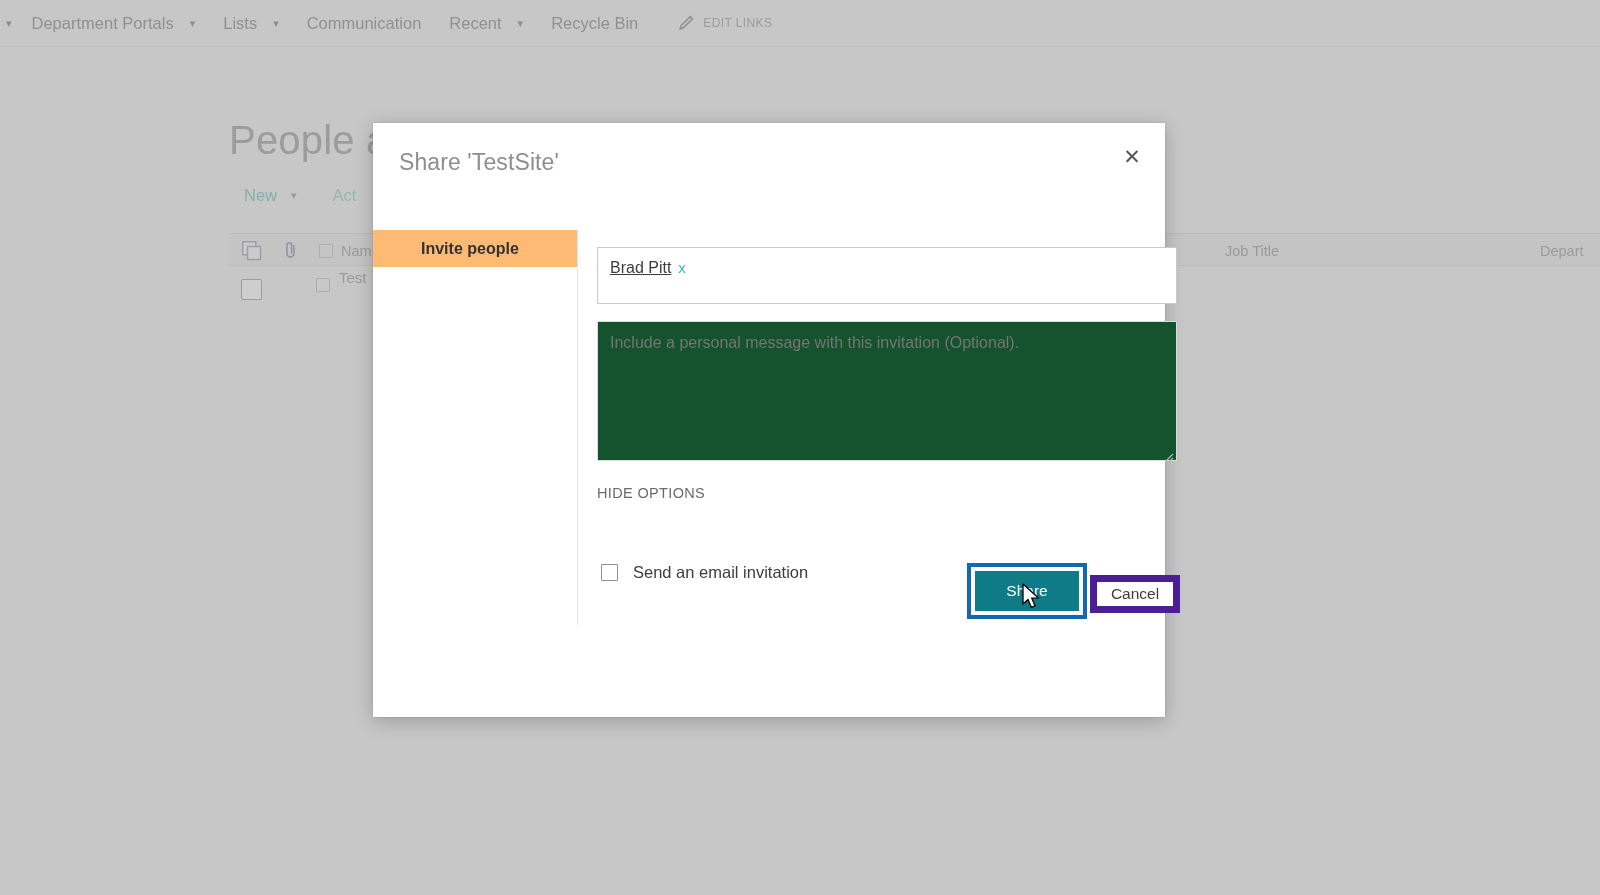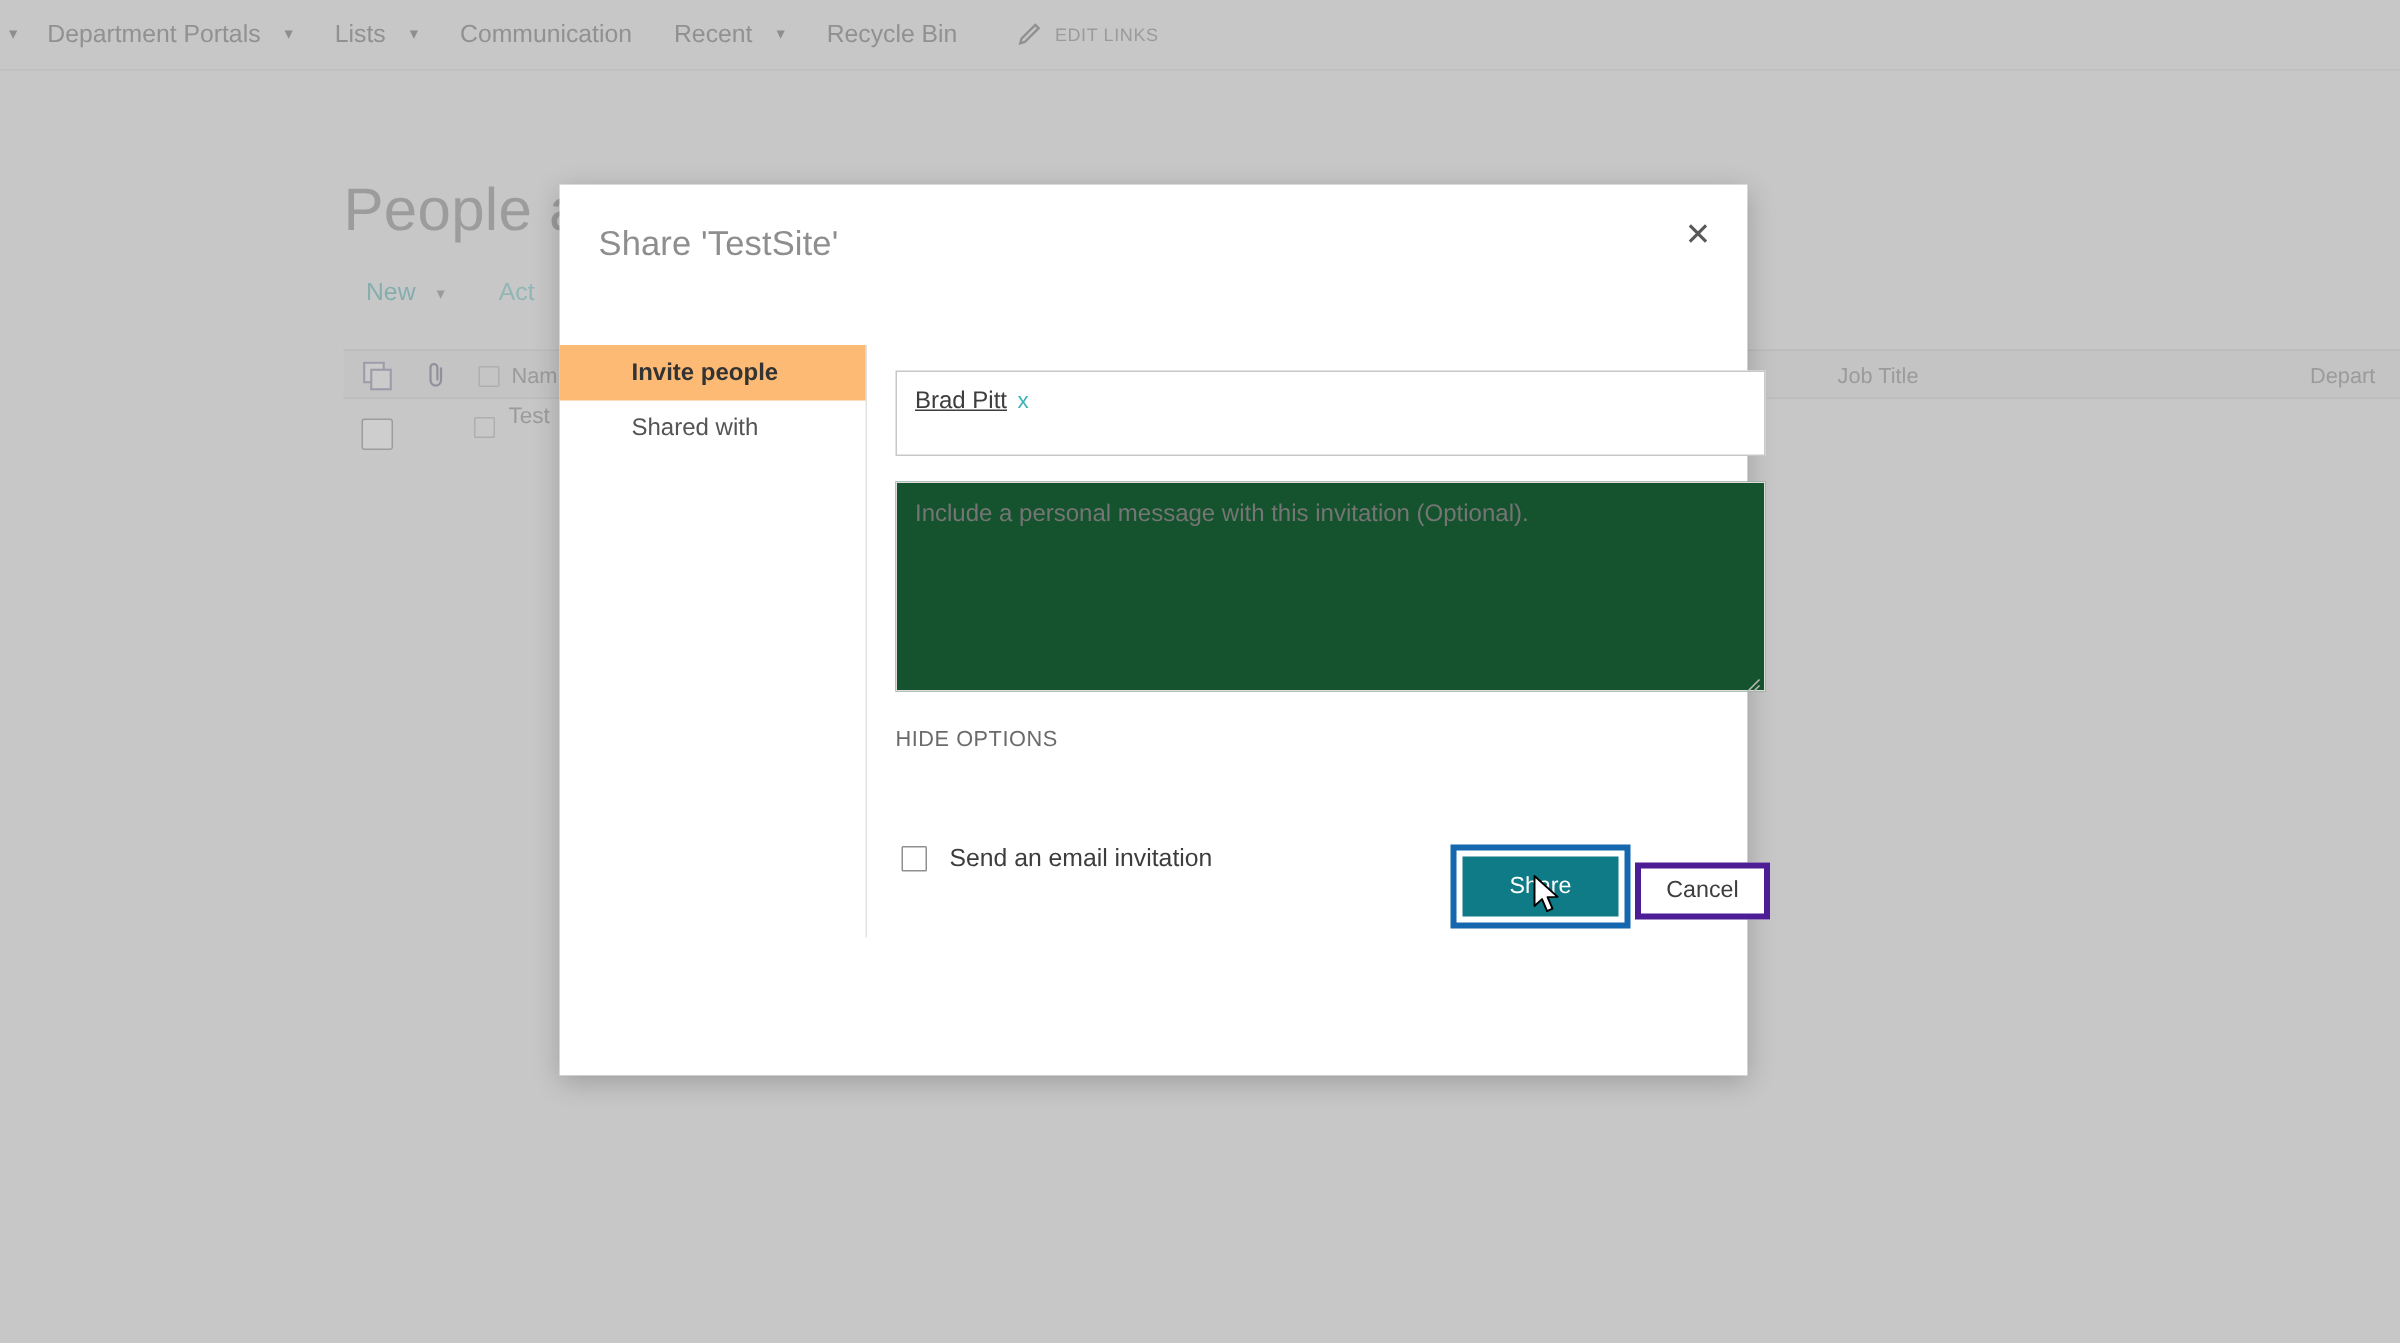--- a/index.html
+++ b/index.html
@@ -203,21 +203,21 @@
     width: 104px; height: 40px;
     background: #0f7b86;
     color: #ffffff; font-size: 15.5px;
     border: none; cursor: pointer;
     font-family: "Liberation Sans", sans-serif;
     display: flex; align-items: center; justify-content: center;
   }
   #cancel-btn {
     position: absolute; left: 717px; top: 452px;
     width: 90px; height: 38px;
-    background: #ffffff; border: 4px solid #4c1d95;
+    background: #ffffff; border: 7px solid #4c1d95;
     color: #3d3d3d; font-size: 15.5px; cursor: pointer;
     font-family: "Liberation Sans", sans-serif;
     display: flex; align-items: center; justify-content: center;
   }
 
   
   #cursor {
     position: absolute; left: 1022px; top: 583px;
     width: 22px; height: 30px; pointer-events: none;
   }
@@ -303,23 +303,20 @@
 <div id="dialog">
 
   <div id="dlg-title">Share 'TestSite'</div>
 
   <button id="dlg-close">✕</button>
 
   <div id="dlg-nav">
     <div class="dlg-nav-item active">
       <span>Invite people</span>
     </div>
-    <div class="dlg-nav-item">
-      <span>Shared with</span>
-    </div>
   </div>
   <div id="dlg-divider"></div>
 
   <div id="people-field">
     <span class="chip-name">Brad Pitt</span><span class="chip-x">x</span>
   </div>
 
   <textarea id="msg-field" placeholder="Include a personal message with this invitation (Optional)." style=""></textarea>
   <span id="msg-grip">
     <svg width="12" height="12" viewBox="0 0 12 12">

